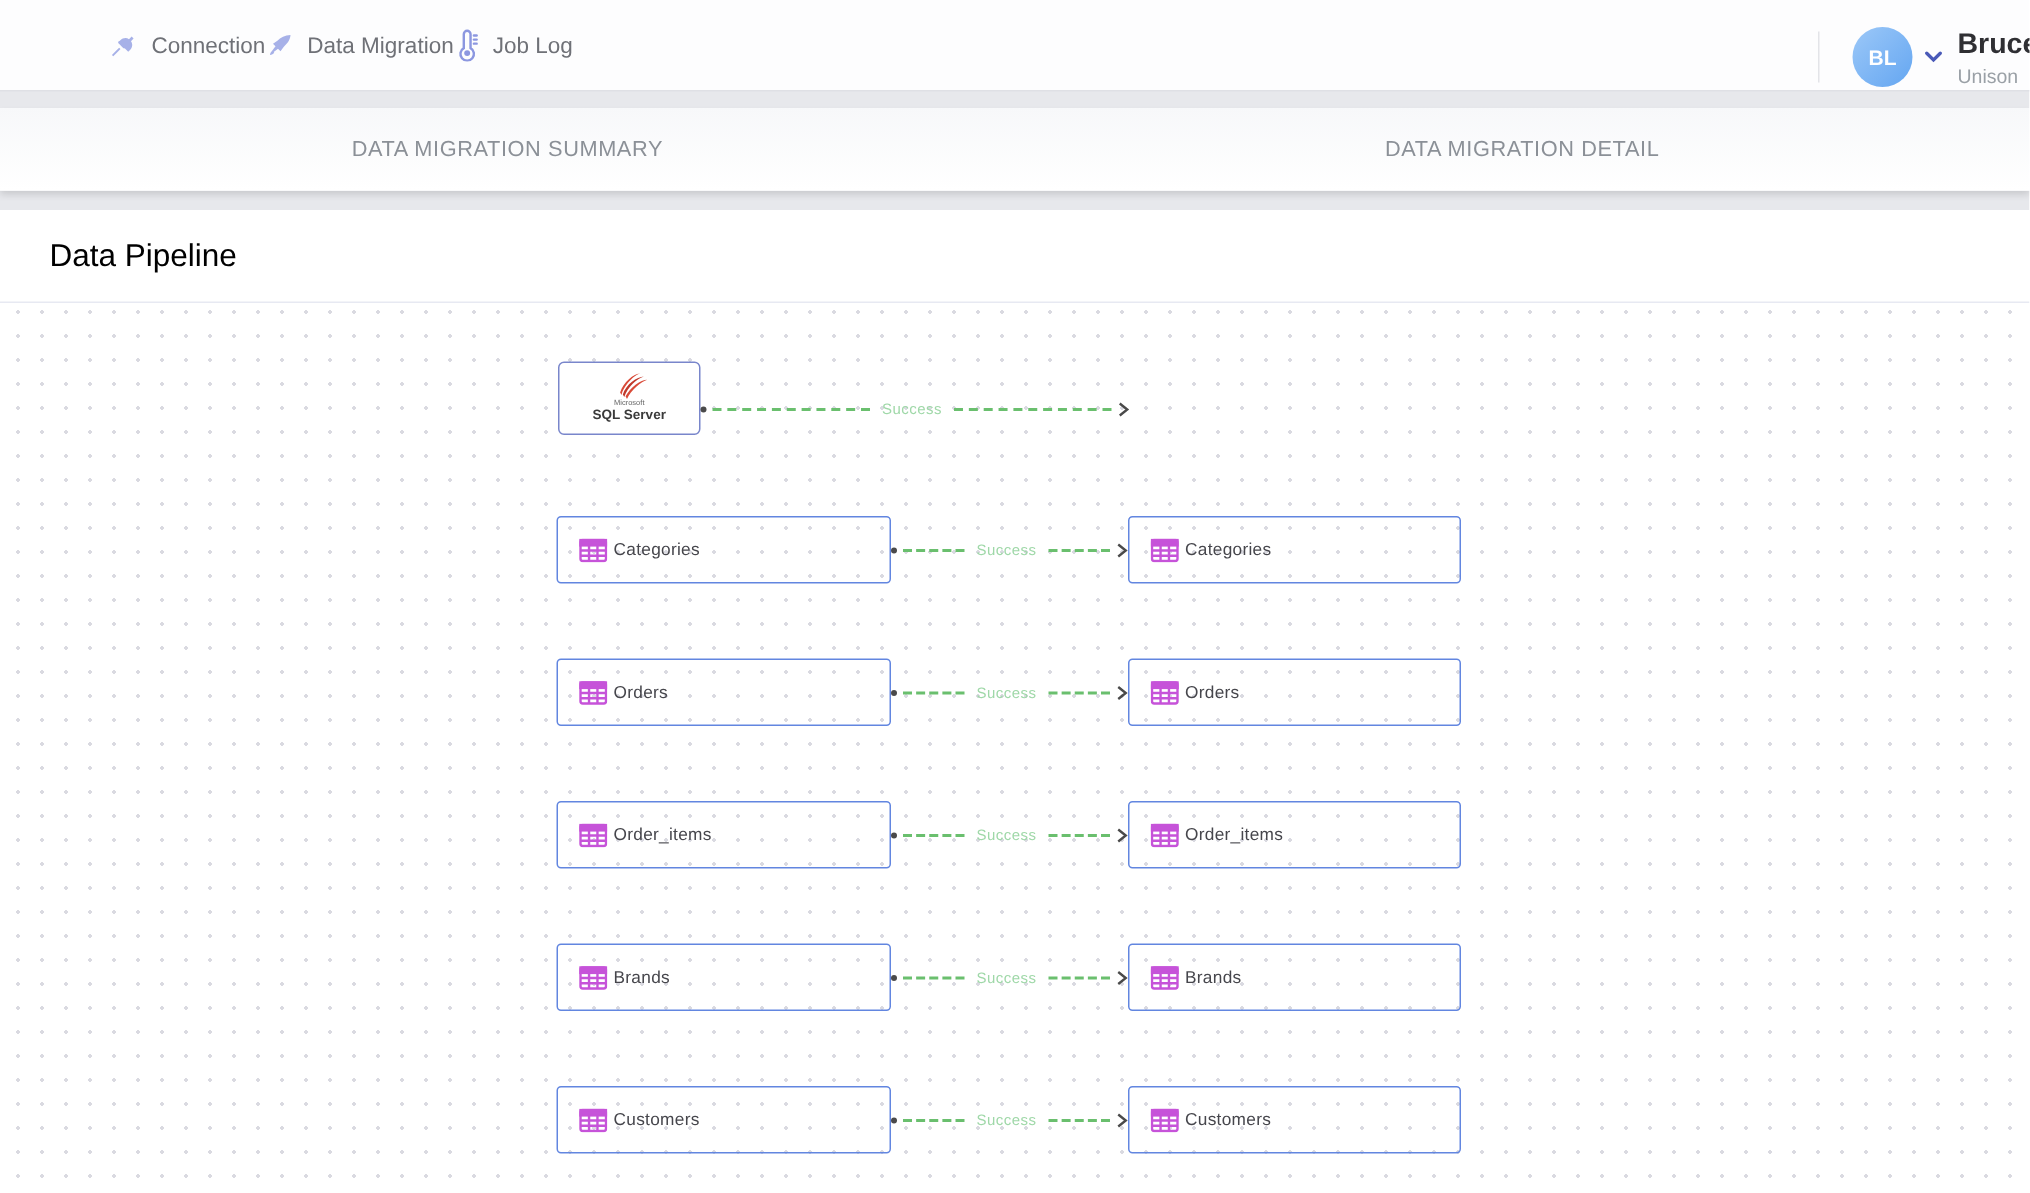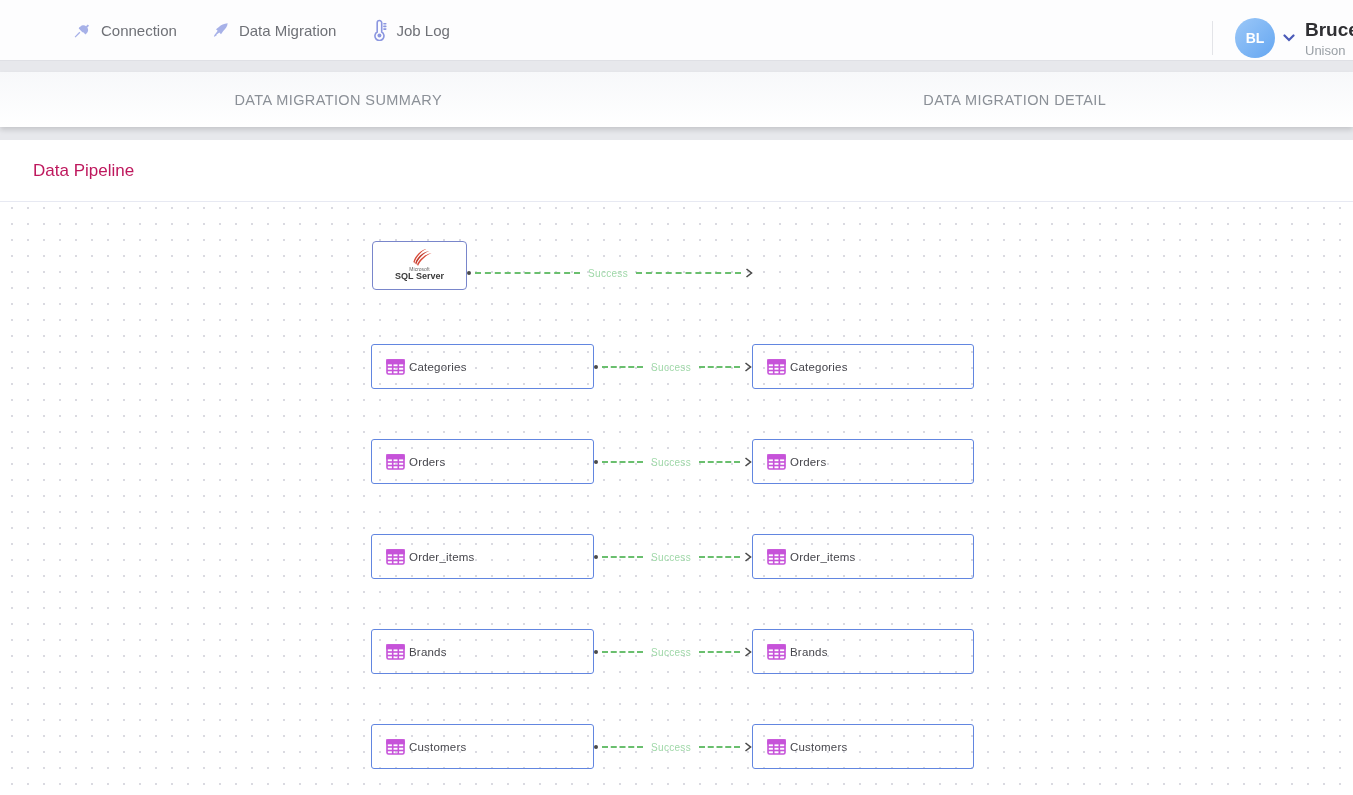--- a/index.html
+++ b/index.html
@@ -29,21 +29,21 @@
     line-height: 1;
   }
   .logo-arrow-mark {
     position: absolute;
     top: -12px;
     right: 2px;
     font-size: 17px;
     font-weight: bold;
     color: #2e6db4;
   }
-  .nav { display: flex; align-items: center; gap: 34px; margin-left: 58px; text-align: center; }
+  .nav { display: flex; align-items: center; margin-left: 58px; text-align: center; }
   .nav-item {
     display: flex; align-items: center; gap: 8px;
     font-size: 15px; color: #6f7177; cursor: pointer;
   }
   .nav-item .nav-icon { display: flex; align-items: center; }
 
   .header-right {
     position: absolute;
     right: 0; top: 0;
     height: 76px;
@@ -92,21 +92,21 @@
   .strip2 { height: 13px; background: #e7e8ec; }
 
   
   .section-header {
     height: 62px;
     background: #fff;
     display: flex; align-items: center;
     padding-left: 33px;
     border-bottom: 1px solid #e7e9f2;
   }
-  .section-title { font-size: 17px; color: #be185d; }
+  .section-title { font-size: 21px; color: #000000; }
 
   
   .canvas {
     position: relative;
     height: 593px;
     background-color: #fff;
     background-image: radial-gradient(#dadae1 1.1px, transparent 1.1px);
     background-size: 16px 16px;
     background-position: 4px 14px;
   }

